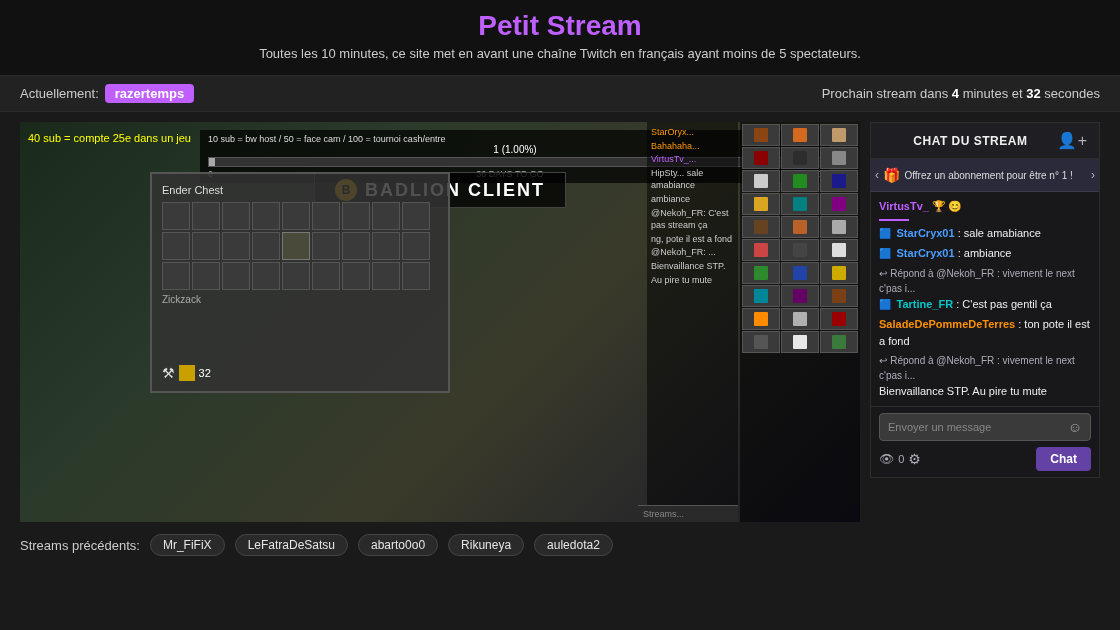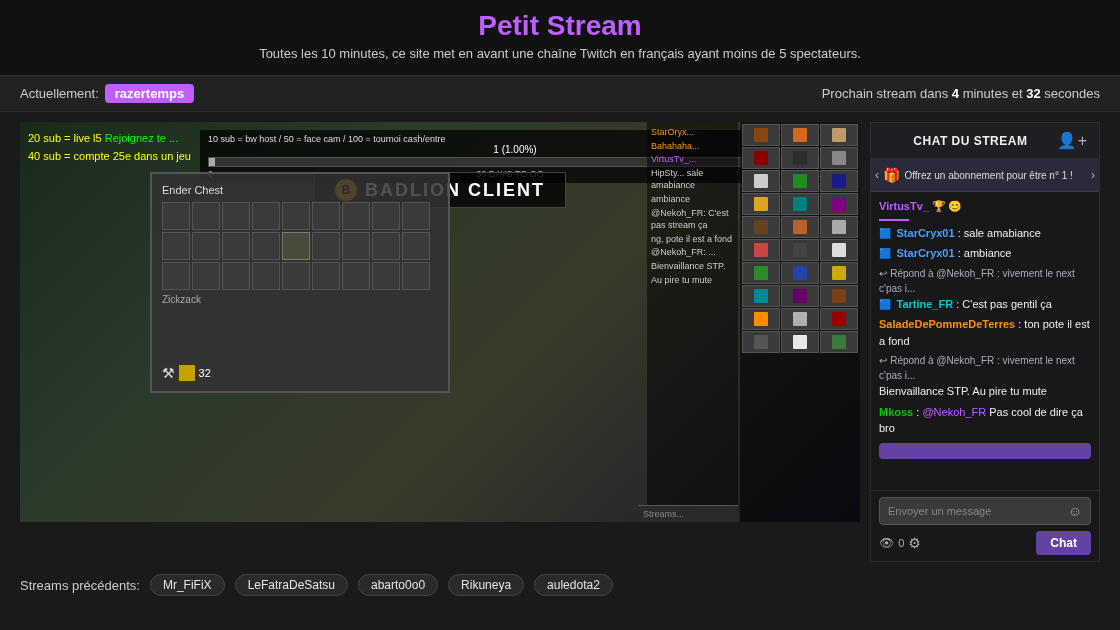--- a/index.html
+++ b/index.html
@@ -240,21 +240,21 @@
     .c-teal { background: #008080; }
     .c-purple { background: #800080; }
 
     
     .chat-panel {
       width: 230px;
       background: #18181b;
       border: 1px solid #2d2d2d;
       display: flex;
       flex-direction: column;
-      height: 440px;
+      height: 356px;
       margin-left: 10px;
     }
     .chat-header {
       background: #1f1f23;
       padding: 8px 12px;
       display: flex;
       align-items: center;
       justify-content: space-between;
       border-bottom: 1px solid #2d2d2d;
     }
@@ -466,22 +466,20 @@
     <span>secondes</span>
   </div>
 </div>
 
 <div class="main-content">
 
   <div class="video-container">
     <div class="video-bg">
 
       <div class="hud-top-left">
-        <div><span class="yellow">20 sub = live l5</span>
-          <span class="green"> Rejoignez te ...</span></div>
         <div><span class="yellow">40 sub = compte 25e dans un jeu</span></div>
       </div>
 
       <div class="progress-overlay">
         <div style="font-size:9px;color:#ddd;">10 sub = bw host / 50 = face cam / 100 = tournoi cash/entre</div>
         <div class="progress-label-center">1 (1.00%)</div>
         <div class="progress-bar-track">
           <div class="progress-bar-fill"></div>
         </div>
         <div class="progress-bar-labels">

